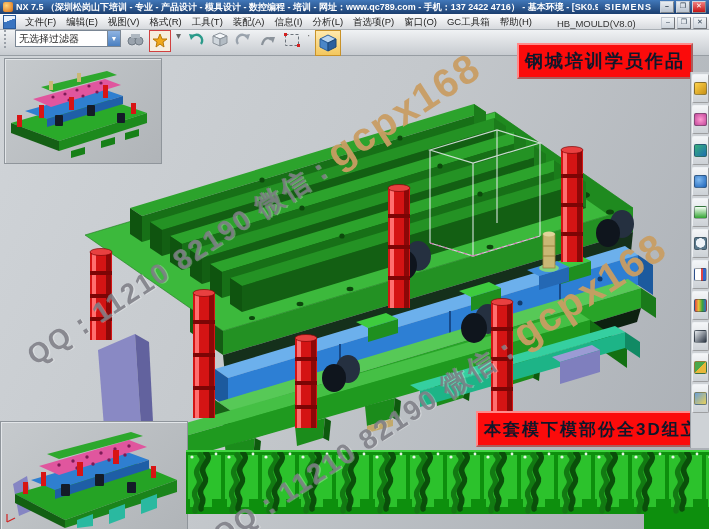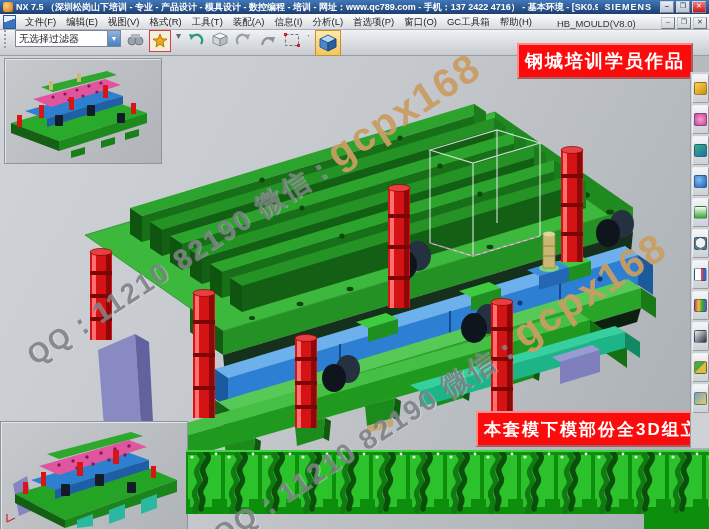--- a/index.html
+++ b/index.html
@@ -39,21 +39,21 @@
   .ticon svg{display:block}
   .tsep{color:#666;font-size:10px;margin:0 1px}
   .cubebtn{width:24px;height:24px;background:linear-gradient(#ffe9ad,#f3c75e);
     border:1px solid #c8922a;display:flex;align-items:center;justify-content:center}
   
   .viewport{position:absolute;left:0;top:56px;width:709px;height:473px;
     background:linear-gradient(118deg,#d0d4d8 0%,#c4c8cc 45%,#a9aeb4 100%)}
   .thumb{position:absolute;background:linear-gradient(135deg,#c6cacd,#b0b4b8);
     border:1px solid #8f959b;box-shadow:inset 1px 1px 0 #e3e6e9}
   .banner{position:absolute;background:#fb0b0b;border:2px outset #ff8a8a;
-    color:#ffffff;font-weight:bold;white-space:nowrap;letter-spacing:2px;
+    color:#0f172a;font-weight:bold;white-space:nowrap;letter-spacing:2px;
     display:flex;align-items:center;padding:16px 6px;box-sizing:border-box}
   #banner-top{left:517px;top:43px;height:26px;font-size:18px}
   #banner-bottom{left:476px;top:411px;height:26px;font-size:17px}
   .wm{position:absolute;font-weight:bold;white-space:nowrap;transform-origin:0 50%;
       letter-spacing:2px;pointer-events:none}
   .wm .g{color:rgba(122,122,131,0.85);font-size:28px;text-shadow:1px 1px 0 rgba(255,255,255,0.3)}
   .wm .t{color:rgba(200,157,99,0.95);font-size:40px}
   #wm1{left:28px;top:332px;transform:rotate(-33deg)}
   #wm2{left:214px;top:512px;transform:rotate(-33deg)}
   

